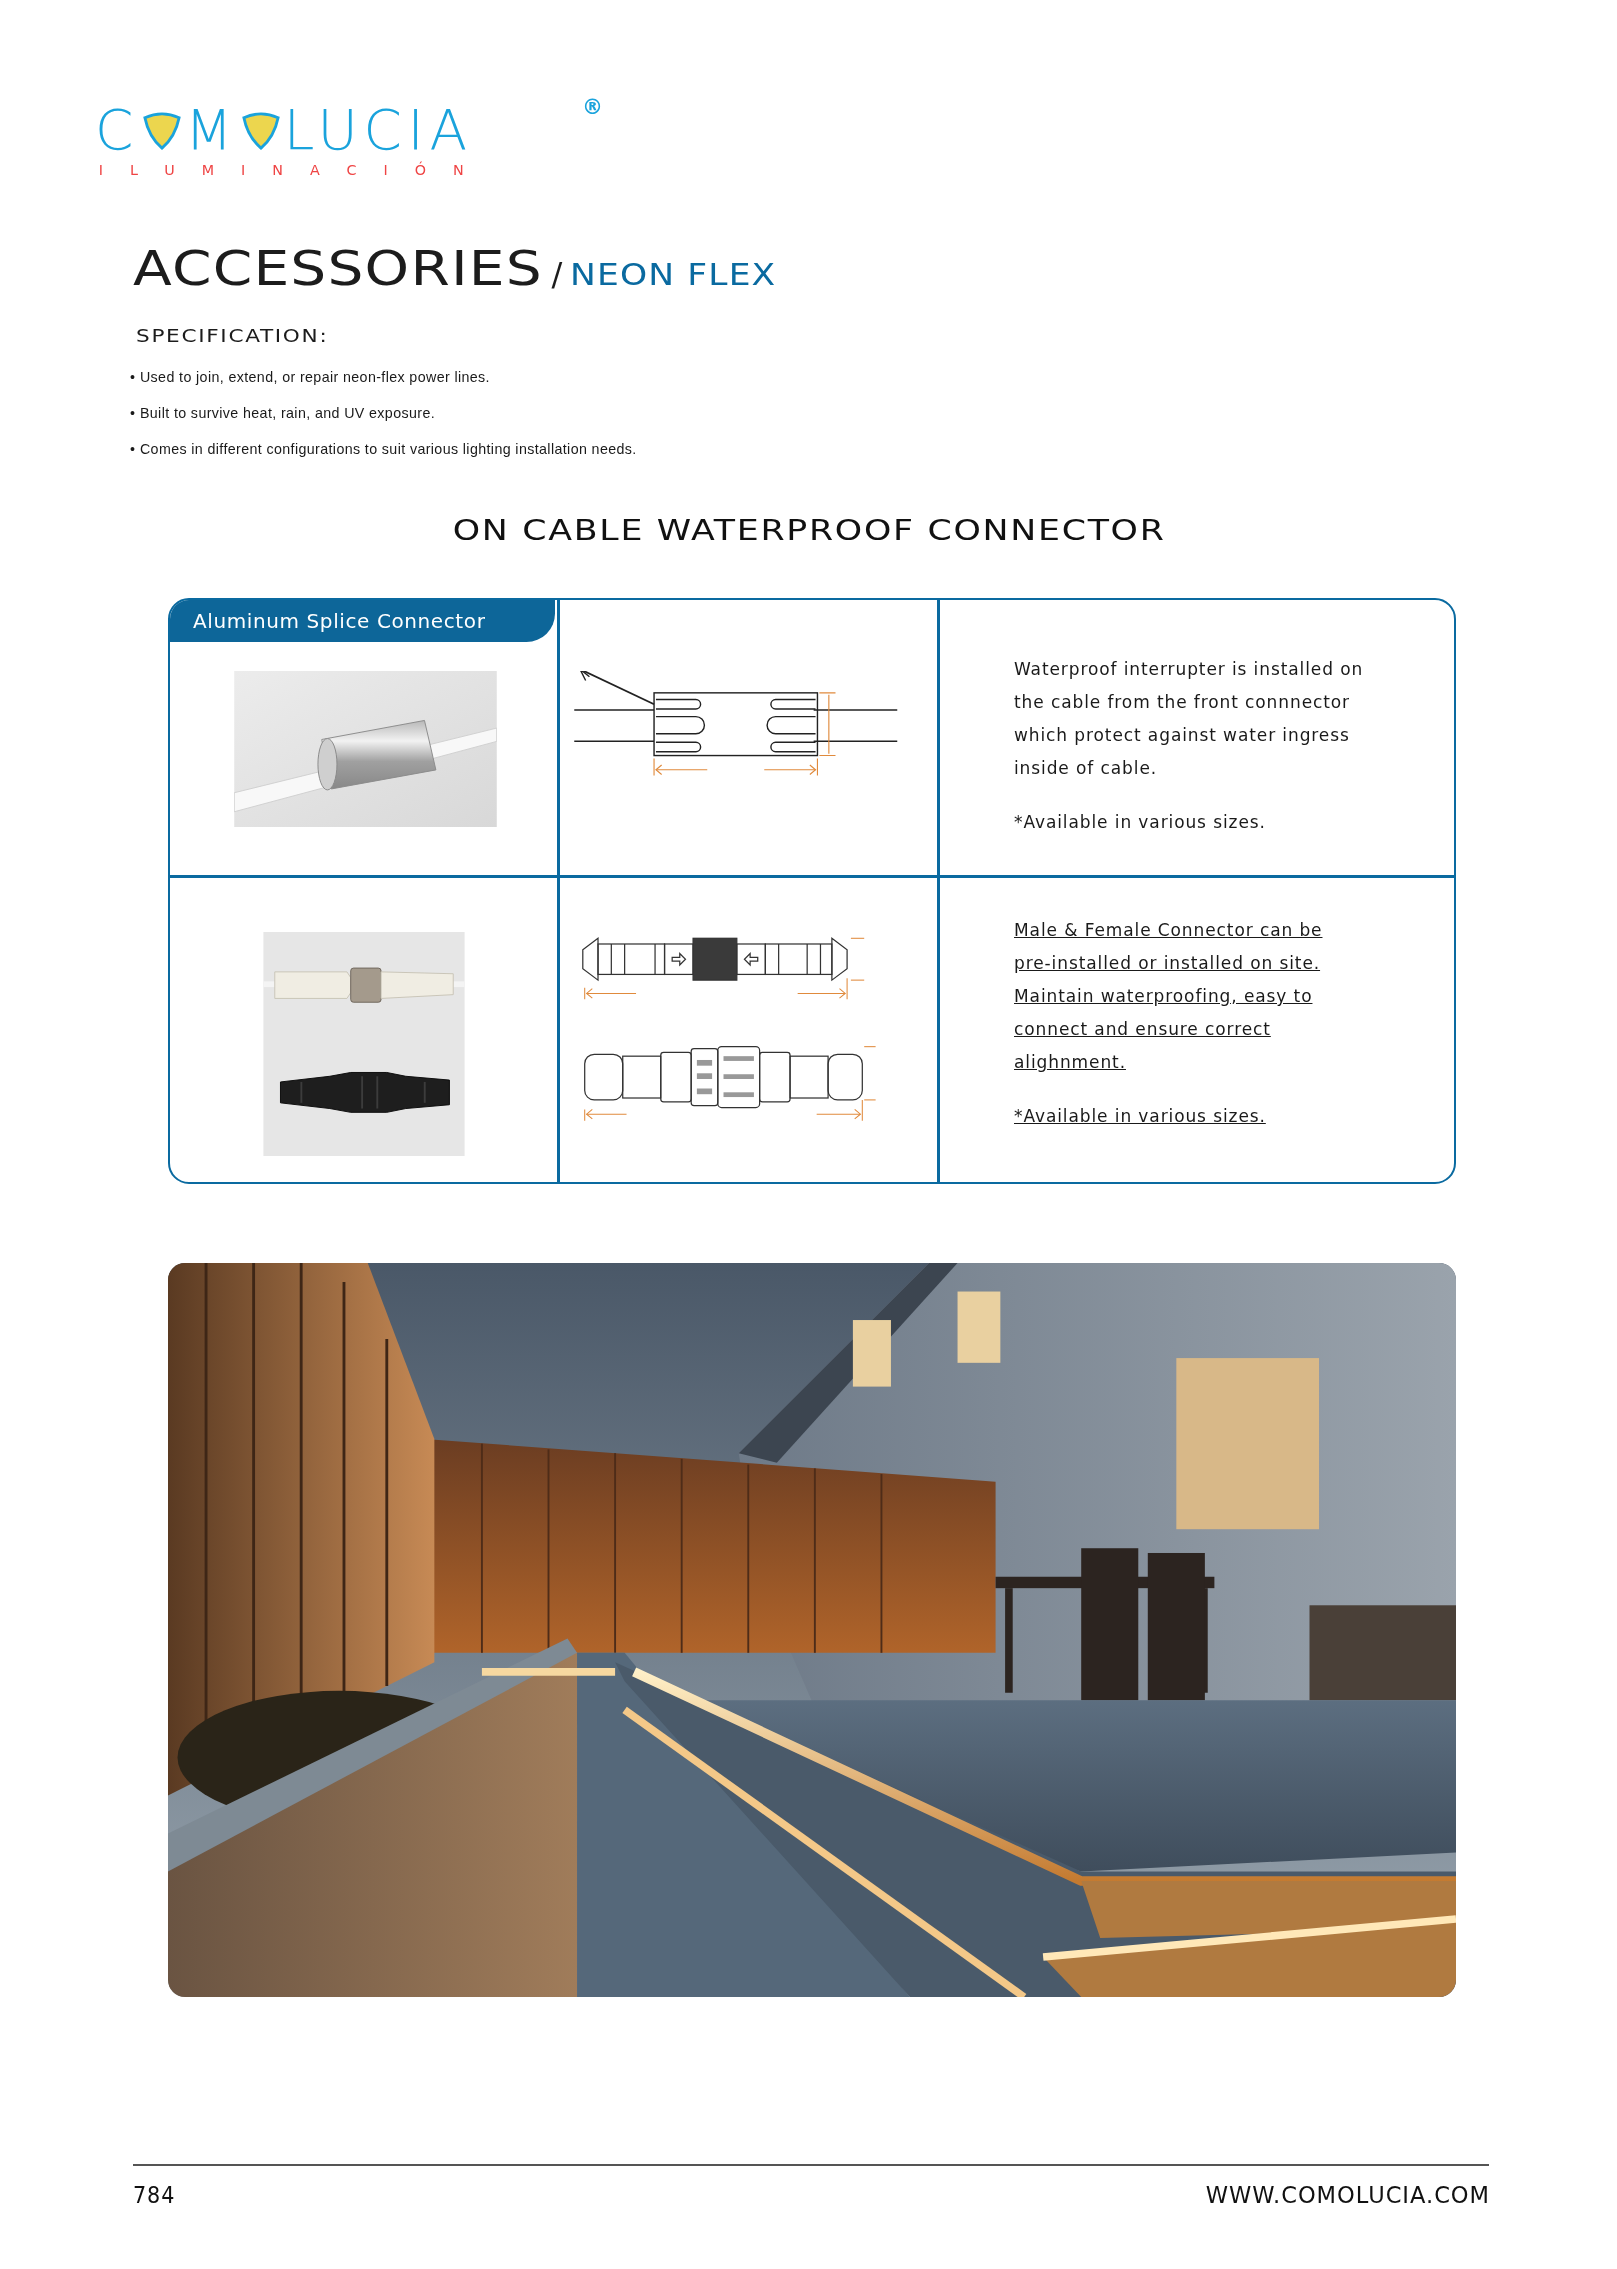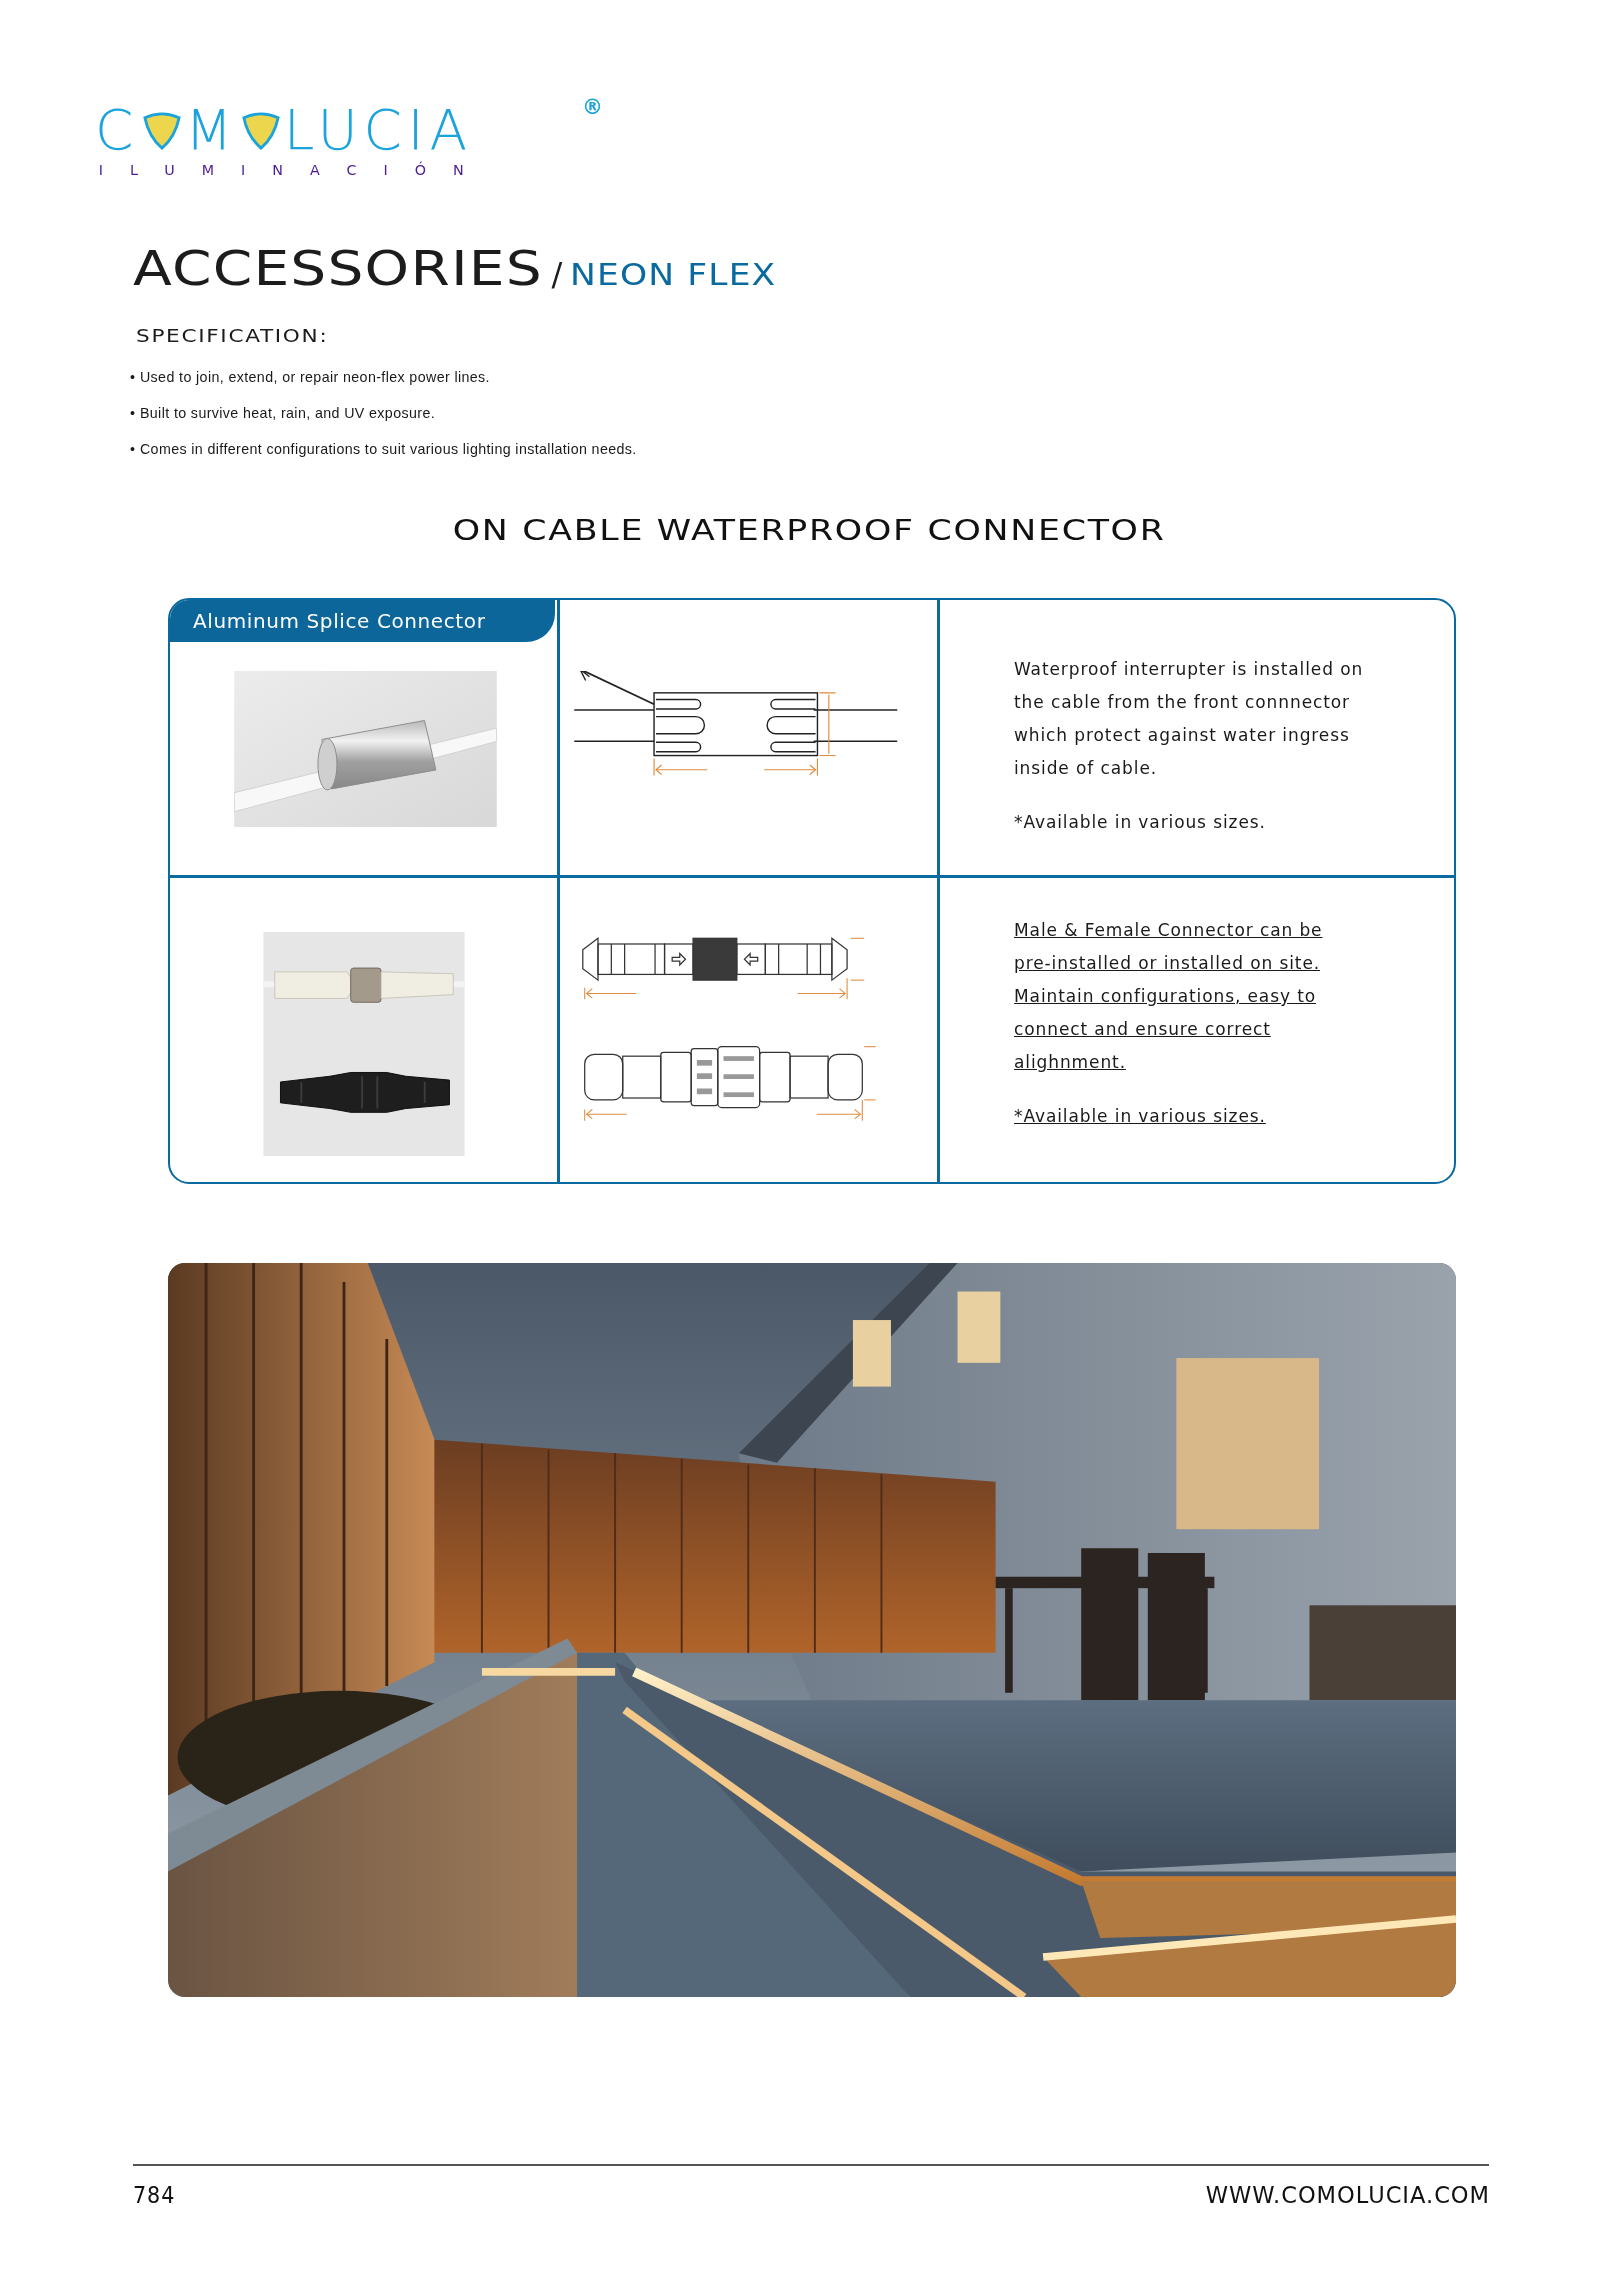--- a/index.html
+++ b/index.html
@@ -5,21 +5,21 @@
   html, body { margin: 0; padding: 0; background: #ffffff; }
   body { width: 1618px; height: 2269px; position: relative; overflow: hidden;
          font-family: "DejaVu Sans", sans-serif; color: #1a1a1a; }
 
   
   .logo { position: absolute; left: 95px; top: 95px; width: 418px; height: 90px; }
   .logo-word { position: absolute; left: 0; top: 7.6px; font-family: "DejaVu Sans", sans-serif;
                font-size: 55px; font-weight: 300; letter-spacing: 5.7px; color: #1aa3dc; line-height: 1; }
   .logo-word .tri { display: inline-block; width: 42px; height: 38px; vertical-align: -1.9px; margin: 0 1.9px; }
   .logo-reg { position: absolute; left: 487px; top: 0px; font-size: 21px; font-weight: bold; color: #1aa3dc; }
-  .logo-sub { position: absolute; left: 3.8px; top: 67px; font-size: 14.3px; letter-spacing: 27px; color: #4c1d95; }
+  .logo-sub { position: absolute; left: 3.8px; top: 67px; font-size: 14.3px; letter-spacing: 27px; color: #ef4444; }
 
   
   .title { position: absolute; left: 133px; top: 240px; white-space: nowrap; }
   .title-main { font-family: "DejaVu Sans", sans-serif; font-size: 48px; font-weight: normal;
                 letter-spacing: 1px; color: #1c1c1c; transform: scaleX(1.18); transform-origin: left; display: inline-block; }
   .title-sep  { font-size: 32px; color: #1c1c1c; margin-left: 71px; }
   .title-sub  { font-size: 30px; color: #0a6aa0; letter-spacing: 1px; margin-left: 7.6px; display: inline-block;
                 transform: scaleX(1.15); transform-origin: left; }
 
   .spec-heading { position: absolute; left: 136px; top: 325px; font-size: 18px; letter-spacing: 1.4px; color: #1c1c1c;
@@ -215,21 +215,21 @@
           <path d="M290 198 L296 203 L290 208"></path>
         <line x1="300" y1="132" x2="312" y2="132"></line>
           <line x1="300" y1="188" x2="312" y2="188"></line>
       </g>
     </svg>
   </div>
 
   <div class="desc" style="top:314px;text-decoration:underline;">
     <p>Male &amp; Female Connector can be</p>
     <p>pre-installed or installed on site.</p>
-    <p>Maintain configurations, easy to</p>
+    <p>Maintain waterproofing, easy to</p>
     <p>connect and ensure correct</p>
     <p>alighnment.</p>
     <p class="note">*Available in various sizes.</p>
   </div>
 </div>
 
 <div class="scene">
   <svg width="1288" height="734" viewBox="0 0 1354 772" preserveAspectRatio="none">
     <defs>
       <linearGradient id="sky" x1="0" y1="0" x2="0" y2="1">

